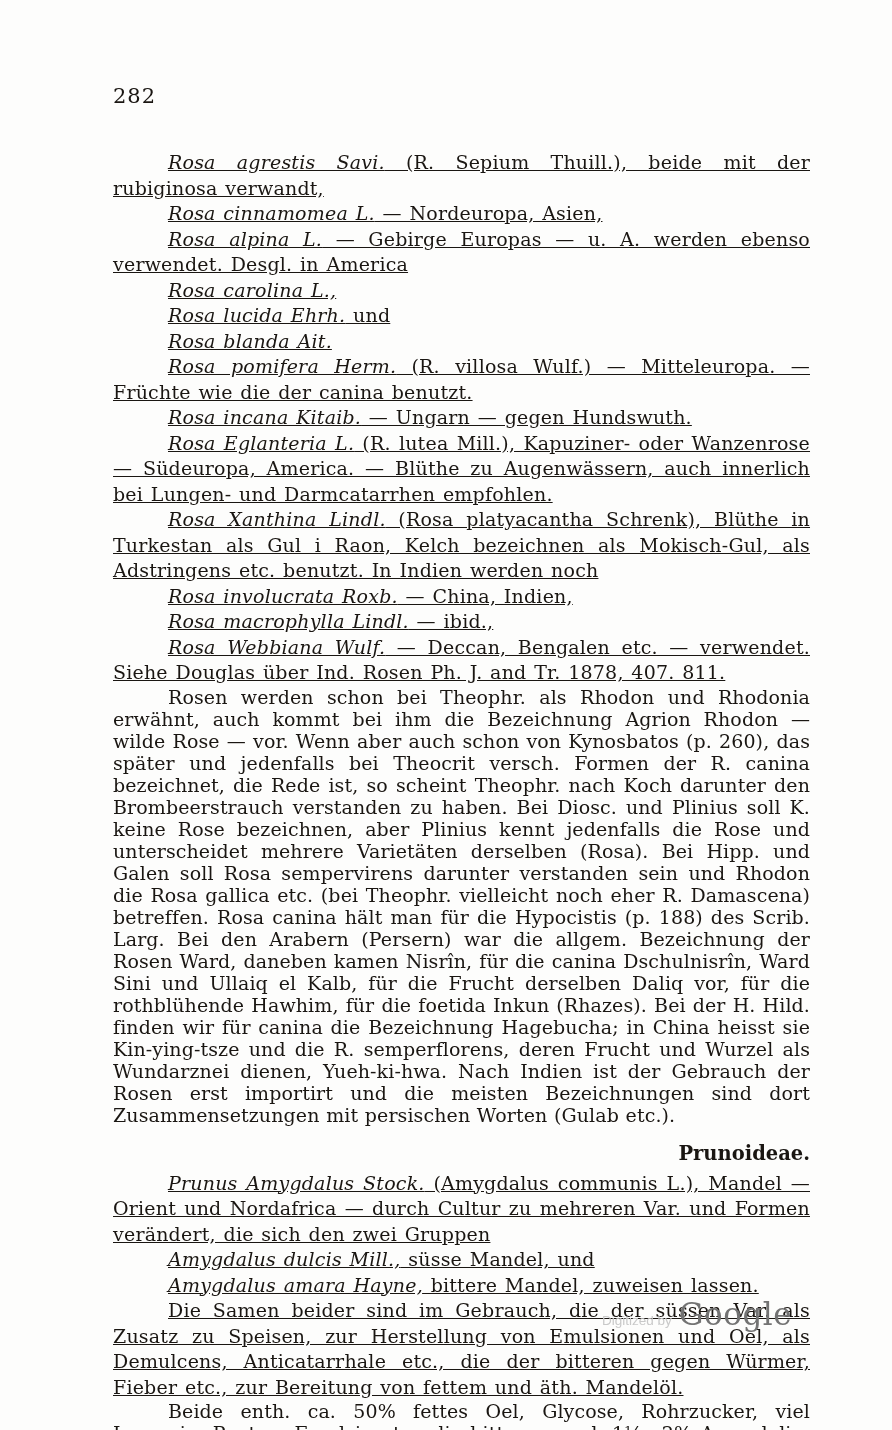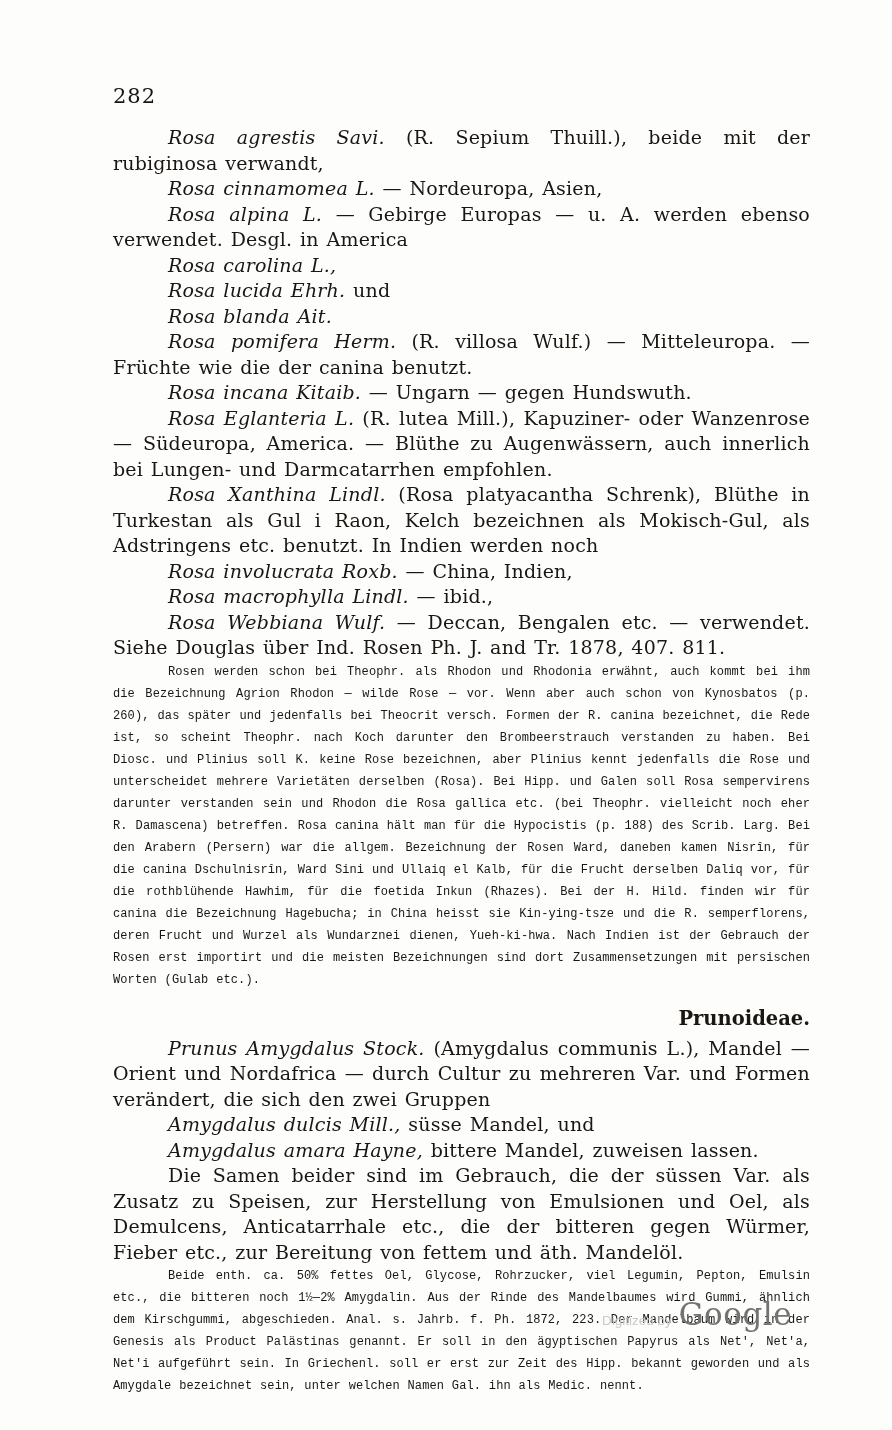--- a/index.html
+++ b/index.html
@@ -11,21 +11,21 @@
     background: #fdfdfc;
     color: #1a1612;
     font-family: "DejaVu Serif", "Liberation Serif", serif;
     overflow: hidden;
     box-sizing: border-box;
     padding: 84px 82px 0 113px;
   }
   .header {
     position: relative;
     height: 26px;
-    margin-bottom: 15px;
+    margin-bottom: 40px;
     text-decoration: underline;
   }
   .page-number {
     position: absolute;
     left: 0; top: 0;
     font-size: 21px;
     letter-spacing: 1px;
   }
   .running-title {
     position: absolute;
@@ -38,27 +38,27 @@
   .para {
     margin: 0;
     text-indent: 55px;
     text-align: justify;
     word-spacing: 1.5px;
   }
   .entry {
     font-size: 19px;
     line-height: 25.5px;
     letter-spacing: 0.2px;
+    text-decoration: underline;
   }
   .small {
-    font-size: 12px;
+    font-size: 19px;
     line-height: 22px;
     letter-spacing: 0.1px;
     word-spacing: 0.5px;
-    font-family: Liberation Mono, monospace;
   }
   .heading {
     font-size: 19.5px;
     font-weight: bold;
     line-height: 26px;
     margin-top: 15px;
     margin-bottom: 4px;
     text-align: right;
   }
   .it { font-style: italic; }

